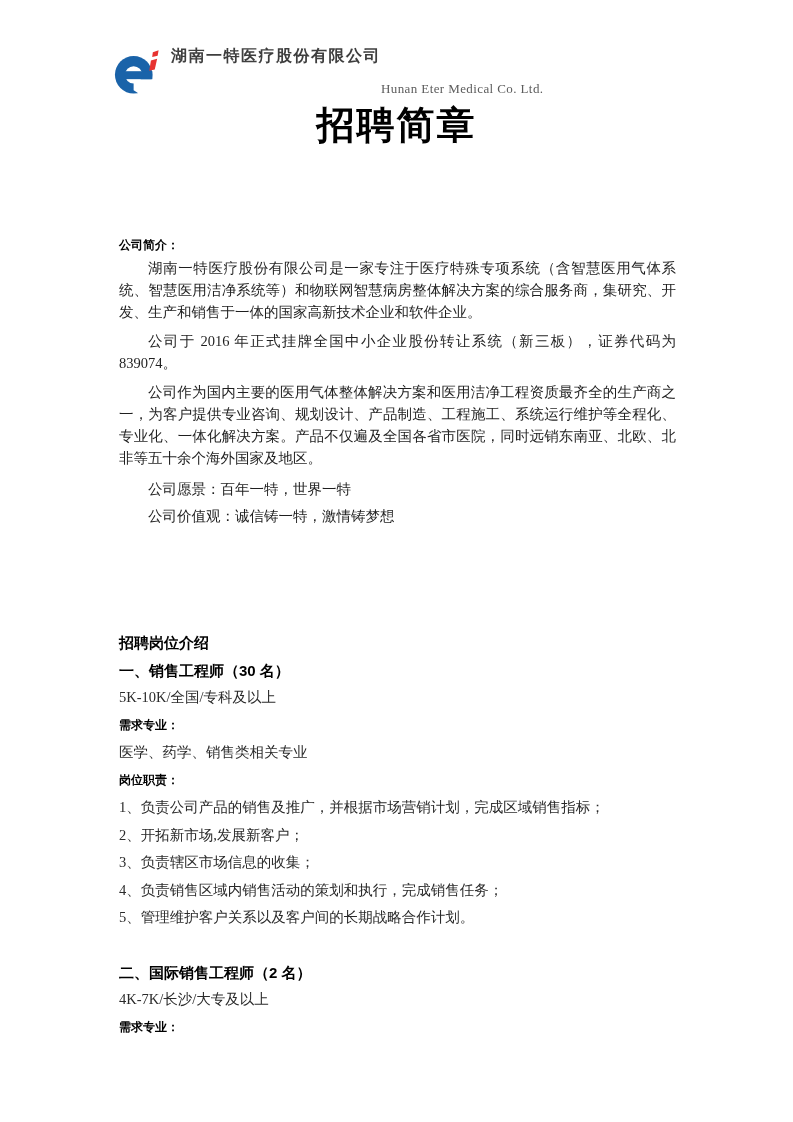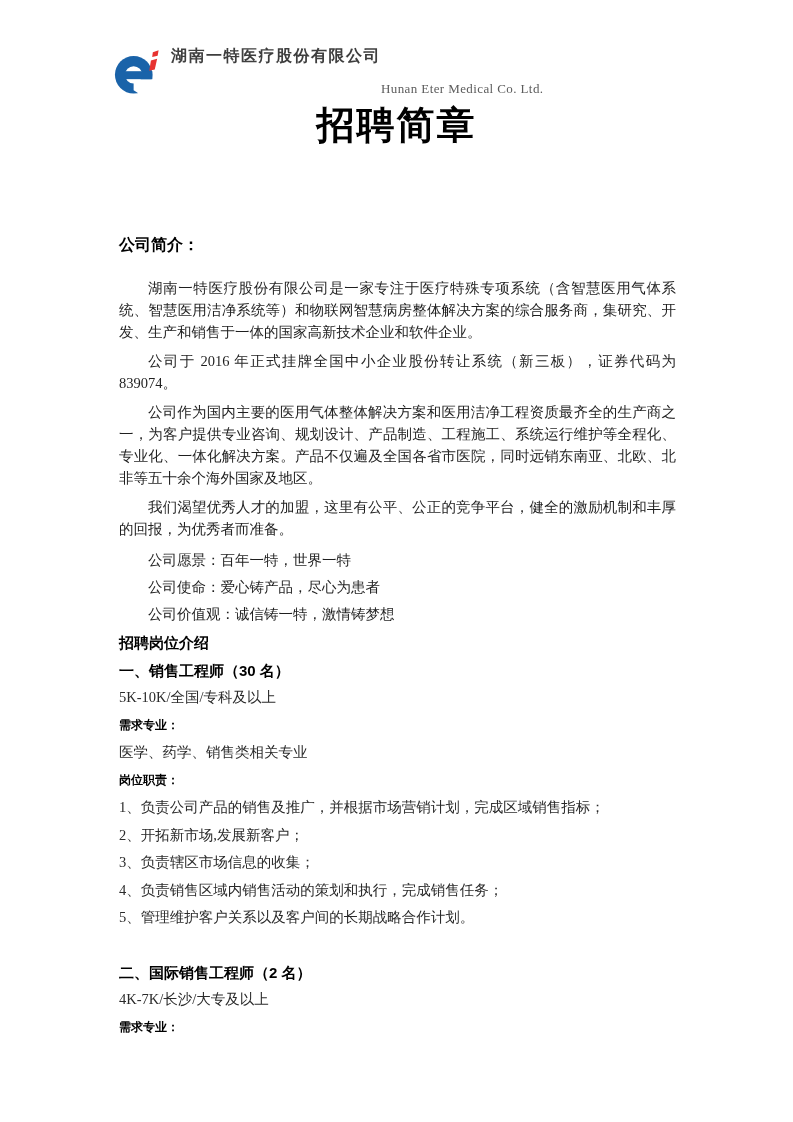--- a/index.html
+++ b/index.html
@@ -61,24 +61,24 @@
   
   .intro {
     position: absolute;
     left: 119px;
     top: 233px;
     width: 557px;
   }
   .sec-heading {
     font-family: "Liberation Sans", "DejaVu Sans", sans-serif;
     font-weight: bold;
-    font-size: 16px;
+    font-size: 12px;
     line-height: 24px;
     color: #000;
-    margin-bottom: 20px;
+    margin-bottom: 0;
   }
   .intro p {
     font-size: 14.5px;
     line-height: 22px;
     text-align: justify;
     text-indent: 2em;
     color: #1f1f1f;
     margin-bottom: 7px;
   }
   .motto-line {
@@ -149,23 +149,21 @@
     </div>
   </div>
 
   <h1 class="doc-title">招聘简章</h1>
 
   <section class="intro">
     <h2 class="sec-heading">公司简介：</h2>
     <p>湖南一特医疗股份有限公司是一家专注于医疗特殊专项系统（含智慧医用气体系统、智慧医用洁净系统等）和物联网智慧病房整体解决方案的综合服务商，集研究、开发、生产和销售于一体的国家高新技术企业和软件企业。</p>
     <p>公司于 2016 年正式挂牌全国中小企业股份转让系统（新三板），证券代码为 839074。</p>
     <p>公司作为国内主要的医用气体整体解决方案和医用洁净工程资质最齐全的生产商之一，为客户提供专业咨询、规划设计、产品制造、工程施工、系统运行维护等全程化、专业化、一体化解决方案。产品不仅遍及全国各省市医院，同时远销东南亚、北欧、北非等五十余个海外国家及地区。</p>
-    <p>我们渴望优秀人才的加盟，这里有公平、公正的竞争平台，健全的激励机制和丰厚的回报，为优秀者而准备。</p>
     <div class="motto-line">公司愿景：百年一特，世界一特</div>
-    <div class="motto-line">公司使命：爱心铸产品，尽心为患者</div>
     <div class="motto-line">公司价值观：诚信铸一特，激情铸梦想</div>
   </section>
 
   <section class="jobs">
     <h2 class="jobs-heading">招聘岗位介绍</h2>
 
     <div class="job-block">
       <h3 class="job-title">一、销售工程师（30 名）</h3>
       <div class="job-line">5K-10K/全国/专科及以上</div>
       <div class="job-label">需求专业：</div>

